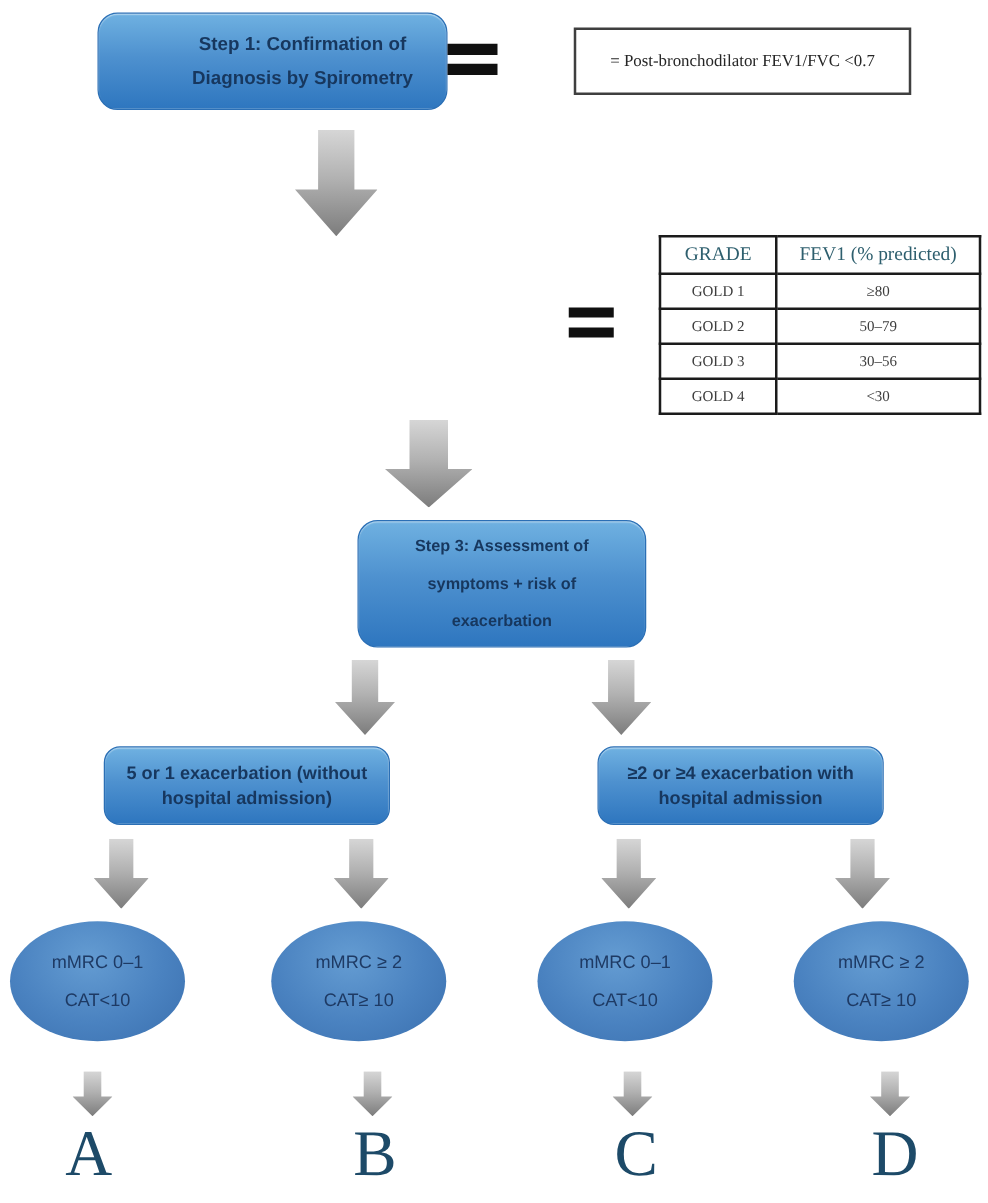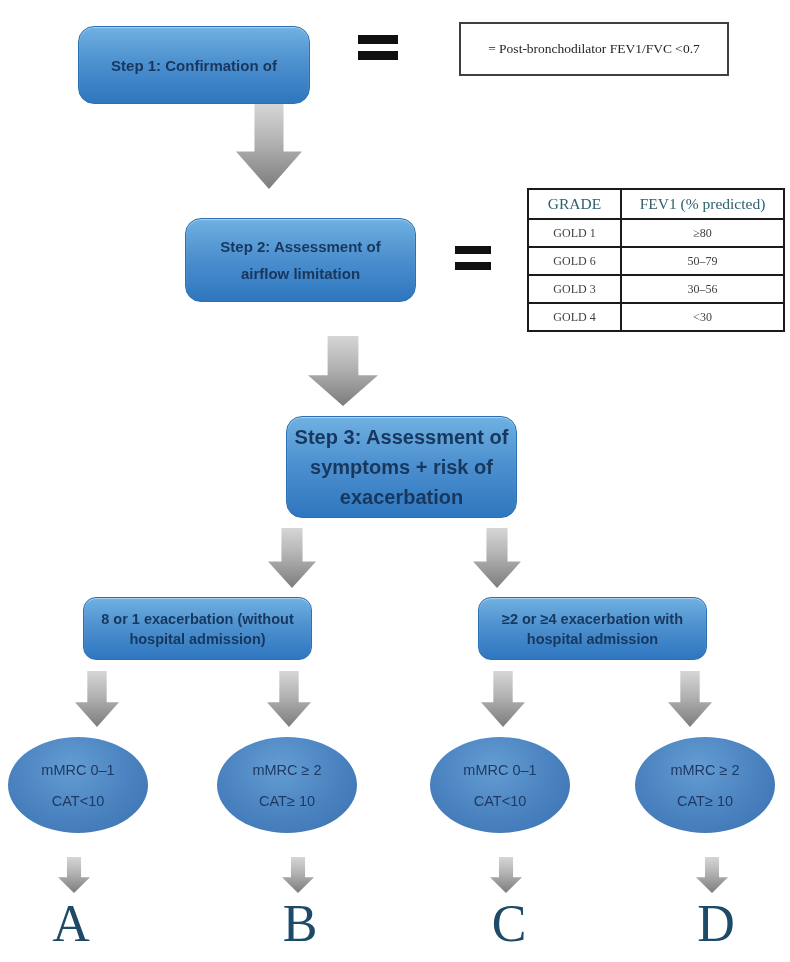--- a/index.html
+++ b/index.html
@@ -11,21 +11,21 @@
   .bluebox {
     position:absolute; border-radius:16px;
     background: linear-gradient(180deg, #6fb1e1 0%, #4e91cf 45%, #2e76bf 100%);
     border:1px solid #2b6fb5;
     box-shadow: inset 0 1px 1px rgba(255,255,255,.45);
     color:#17375e; font-weight:bold; text-align:center;
     display:flex; flex-direction:column; justify-content:center;
   }
   .bluebox .ln { display:block; }
   .stepfont { font-size:15px; line-height:27px; }
-  .step3font { font-size:20px; line-height:30px; }
+  .step3font { font-size:13px; line-height:30px; }
   .branchfont { font-size:14.5px; line-height:20px; border-radius:13px; }
   
   .arrow {
     position:absolute;
     background: linear-gradient(180deg, #d6d6d6 0%, #b2b2b2 45%, #7c7c7c 100%);
     clip-path: polygon(28% 0, 72% 0, 72% 56%, 100% 56%, 50% 100%, 0 56%, 28% 56%);
   }
   
   .eq { position:absolute; display:flex; flex-direction:column; justify-content:space-between; }
   .eq .bar { background:#101010; width:100%; }
@@ -56,39 +56,36 @@
   .letter {
     position:absolute; font-family:"Liberation Serif", serif;
     font-size:52px; color:#1d4a68; text-align:center; line-height:1;
   }
 </style>
 </head>
 <body>
 
 <div class="canvas">
 
-  <div class="bluebox stepfont" style="left:78px; top:26px; width:230px; height:76px;">
+  <div class="bluebox stepfont" style="left:78px; top:10px; width:230px; height:76px;padding-left:48px;">
     <span class="ln">Step 1: Confirmation of</span>
+    <span class="ln">Diagnosis by Spirometry</span>
   </div>
 
   <div class="eq" style="left:358px; top:35px; width:40px; height:25px;">
     <div class="bar" style="height:9px;"></div>
     <div class="bar" style="height:9px;"></div>
   </div>
 
   <div class="note" style="left:459px; top:22px; width:266px; height:50px;">
     <span>= Post-bronchodilator FEV1/FVC &lt;0.7</span>
   </div>
 
   <div class="arrow" style="left:236px; top:104px; width:66px; height:85px;"></div>
 
-  <div class="bluebox stepfont" style="left:185px; top:218px; width:229px; height:82px;">
-    <span class="ln">Step 2: Assessment of</span>
-    <span class="ln">airflow limitation</span>
-  </div>
 
   <div class="eq" style="left:455px; top:246px; width:36px; height:24px;">
     <div class="bar" style="height:8px;"></div>
     <div class="bar" style="height:8px;"></div>
   </div>
 
   <table class="grade" style="left:527px; top:188px; width:256px;">
     <colgroup>
         <col style="width:93px;">
         <col style="width:163px;">
@@ -96,21 +93,21 @@
     <tbody>
         <tr>
       <th>GRADE</th>
       <th>FEV1 (% predicted)</th>
     </tr>
     <tr>
       <td>GOLD 1</td>
       <td>≥80</td>
     </tr>
     <tr>
-      <td>GOLD 6</td>
+      <td>GOLD 2</td>
       <td>50–79</td>
     </tr>
     <tr>
       <td>GOLD 3</td>
       <td>30–56</td>
     </tr>
     <tr>
       <td>GOLD 4</td>
       <td>&lt;30</td>
     </tr>
@@ -122,21 +119,21 @@
   <div class="bluebox step3font" style="left:286px; top:416px; width:229px; height:100px;">
     <span class="ln">Step 3: Assessment of</span>
     <span class="ln">symptoms + risk of</span>
     <span class="ln">exacerbation</span>
   </div>
 
   <div class="arrow" style="left:268px; top:528px; width:48px; height:60px;"></div>
   <div class="arrow" style="left:473px; top:528px; width:48px; height:60px;"></div>
 
   <div class="bluebox branchfont" style="left:83px; top:597px; width:227px; height:61px;">
-    <span class="ln">8 or 1 exacerbation (without</span>
+    <span class="ln">5 or 1 exacerbation (without</span>
     <span class="ln">hospital admission)</span>
   </div>
   <div class="bluebox branchfont" style="left:478px; top:597px; width:227px; height:61px;">
     <span class="ln">≥2 or ≥4 exacerbation with</span>
     <span class="ln">hospital admission</span>
   </div>
 
   <div class="arrow" style="left:75px;  top:671px; width:44px; height:56px;"></div>
   <div class="arrow" style="left:267px; top:671px; width:44px; height:56px;"></div>
   <div class="arrow" style="left:481px; top:671px; width:44px; height:56px;"></div>

